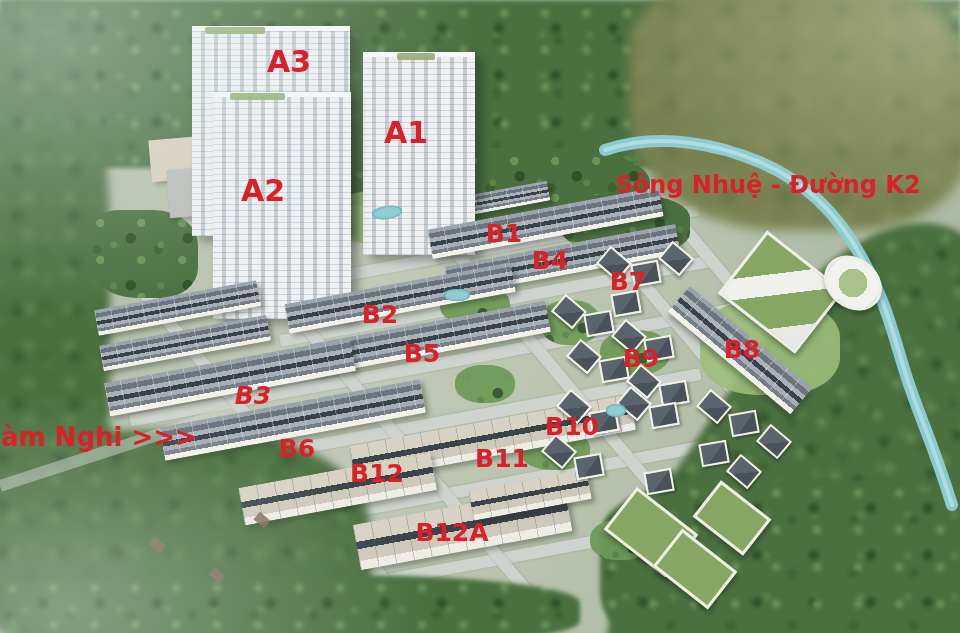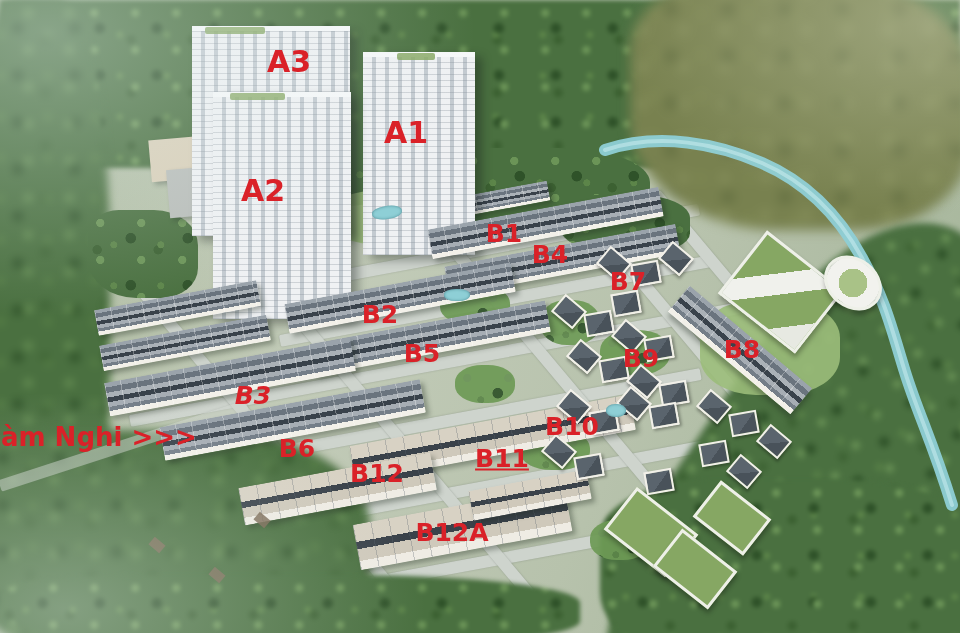--- a/index.html
+++ b/index.html
@@ -71,24 +71,24 @@
 
   
   .haze{z-index:40;pointer-events:none;}
 
   
   .lbl{transform:translate(-50%,-50%);font-weight:700;font-size:25px;color:var(--label-red);
     white-space:nowrap;z-index:50;line-height:1;}
   .sz-a{font-size:30px;} .sz-road{font-size:24px;} .sz-street{font-size:26px;}
   .p-a3{left:289px;top:62px;} .p-a1{left:406px;top:133px;} .p-a2{left:263px;top:191px;}
   .p-river{left:768px;top:185px;} .p-street{left:88px;top:437px;}
-  .p-b1{left:504px;top:233px;} .p-b4{left:550px;top:254px;} .p-b7{left:628px;top:281px;}
+  .p-b1{left:504px;top:233px;} .p-b4{left:550px;top:260px;} .p-b7{left:628px;top:281px;}
   .p-b2{left:380px;top:314px;} .p-b5{left:422px;top:353px;} .p-b8{left:742px;top:349px;}
   .p-b9{left:641px;top:358px;} .p-b3{left:253px;top:395px;font-style:italic;} .p-b6{left:297px;top:448px;}
-  .p-b10{left:572px;top:426px;} .p-b11{left:502px;top:458px;text-decoration:underline;} .p-b12{left:377px;top:473px;}
+  .p-b10{left:572px;top:426px;} .p-b11{left:502px;top:458px;} .p-b12{left:377px;top:473px;}
   .p-b12a{left:452px;top:532px;}
 </style>
 </head>
 <body>
 
 <div class="scene">
 
   <div class="road" style="left:60px;top:322px;width:650px;transform:rotate(-10.5deg);"></div>
   <div class="road" style="left:280px;top:335px;width:440px;transform:rotate(-10.5deg);"></div>
   <div class="road" style="left:130px;top:415px;width:620px;transform:rotate(-10.5deg);"></div>
@@ -196,20 +196,21 @@
   <div class="shack" style="left:210px;top:570px;"></div>
   <div class="shack" style="left:255px;top:515px;"></div>
 
   <div class="haze" style="left:0;top:0;width:480px;height:320px;background:radial-gradient(ellipse at 10% 10%, rgba(225,238,238,.42), rgba(225,238,238,0) 70%);"></div>
   <div class="haze" style="left:0;top:390px;width:430px;height:243px;background:radial-gradient(ellipse at 15% 90%, rgba(228,238,236,.38), rgba(228,238,236,0) 70%);"></div>
   <div class="haze" style="left:620px;top:0;width:340px;height:210px;background:radial-gradient(ellipse at 90% 10%, rgba(234,238,218,.32), rgba(234,238,218,0) 72%);"></div>
 
   <div class="lbl sz-a p-a3">A3</div>
   <div class="lbl sz-a p-a1">A1</div>
   <div class="lbl sz-a p-a2">A2</div>
+  <div class="lbl sz-road p-river">Sông Nhuệ - Đường K2</div>
   <div class="lbl p-b1">B1</div>
   <div class="lbl p-b4">B4</div>
   <div class="lbl p-b7">B7</div>
   <div class="lbl p-b2">B2</div>
   <div class="lbl p-b5">B5</div>
   <div class="lbl p-b8">B8</div>
   <div class="lbl p-b9">B9</div>
   <div class="lbl p-b3">B3</div>
   <div class="lbl p-b6">B6</div>
   <div class="lbl sz-street p-street">Hàm Nghi &gt;&gt;&gt;</div>

